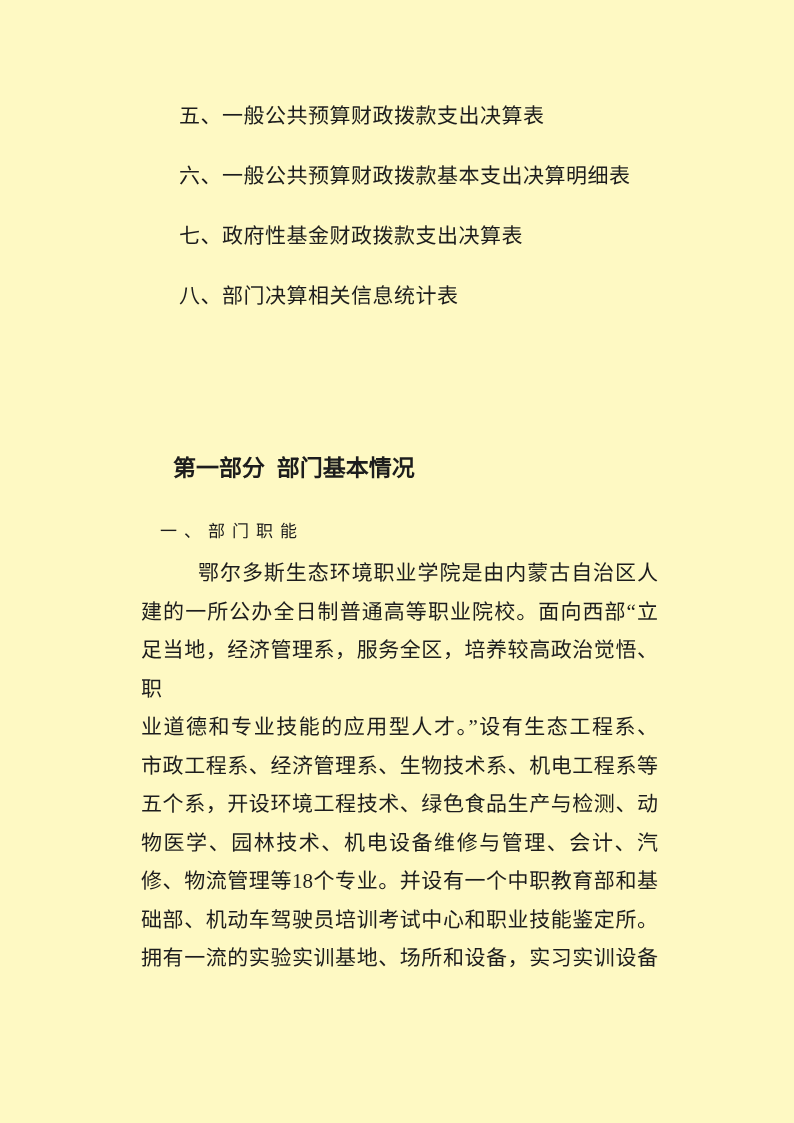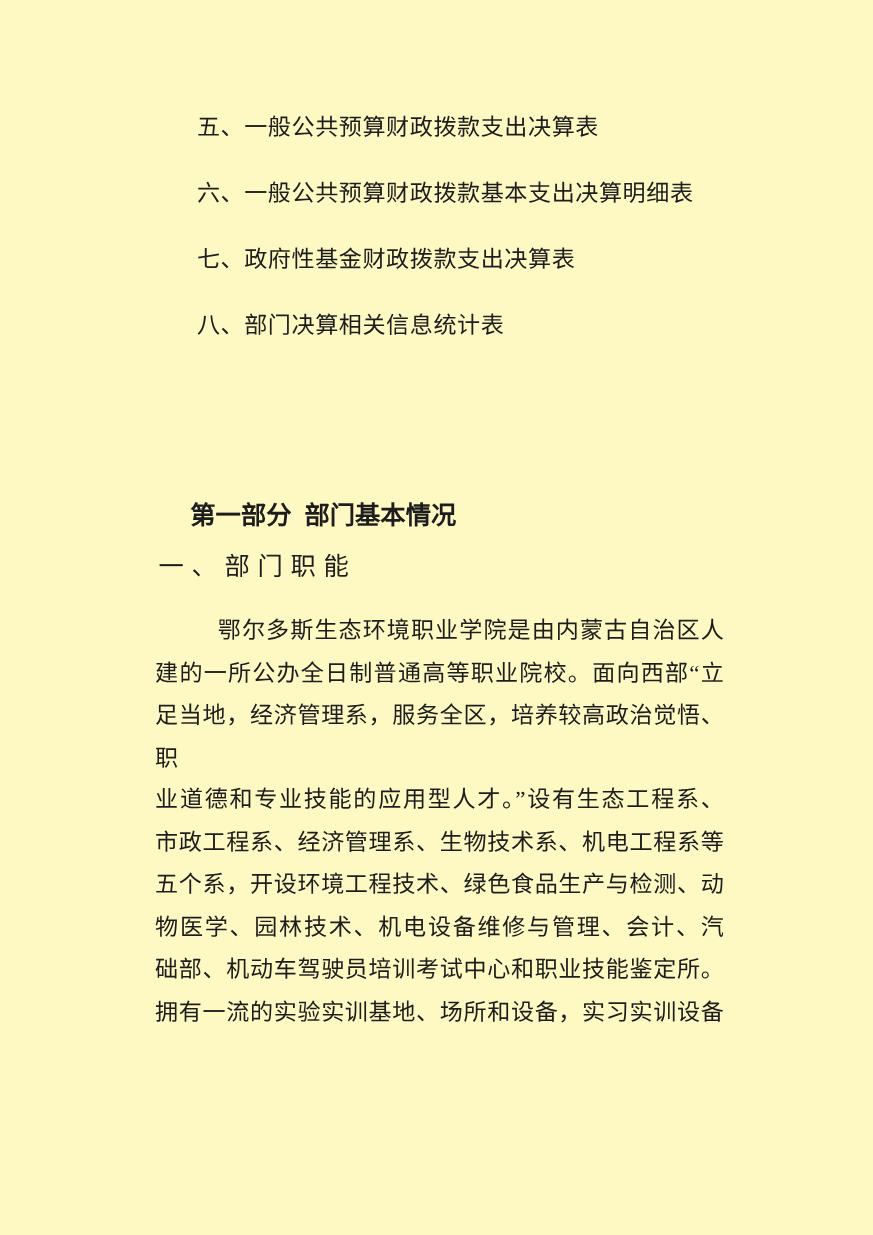--- a/index.html
+++ b/index.html
@@ -42,22 +42,22 @@
     font-weight: bold;
     word-spacing: 6px;
     white-space: nowrap;
   }
 
   
   .section-heading {
     position: absolute;
     left: 144px;
     top: 502px;
-    margin: 0;
-    font-size: 23px;
+    margin: 16px;
+    font-size: 17px;
     line-height: 28px;
     font-weight: normal;
     letter-spacing: 7px;
     white-space: nowrap;
     text-align: center;
   }
 
   
   .paragraph {
     position: absolute;
@@ -93,17 +93,18 @@
   <h2 class="section-heading">一、部门职能</h2>
 
   <div class="paragraph">
     <div class="line first">鄂尔多斯生态环境职业学院是由内蒙古自治区人</div>
     <div class="line">建的一所公办全日制普通高等职业院校。面向西部“立</div>
     <div class="line">足当地，经济管理系，服务全区，培养较高政治觉悟、职</div>
     <div class="line">业道德和专业技能的应用型人才。”设有生态工程系、</div>
     <div class="line">市政工程系、经济管理系、生物技术系、机电工程系等</div>
     <div class="line">五个系，开设环境工程技术、绿色食品生产与检测、动</div>
     <div class="line">物医学、园林技术、机电设备维修与管理、会计、汽</div>
+    <div class="line">修、物流管理等18个专业。并设有一个中职教育部和基</div>
     <div class="line">础部、机动车驾驶员培训考试中心和职业技能鉴定所。</div>
     <div class="line">拥有一流的实验实训基地、场所和设备，实习实训设备</div>
   </div>
 
 </div>
 
 </body></html>

